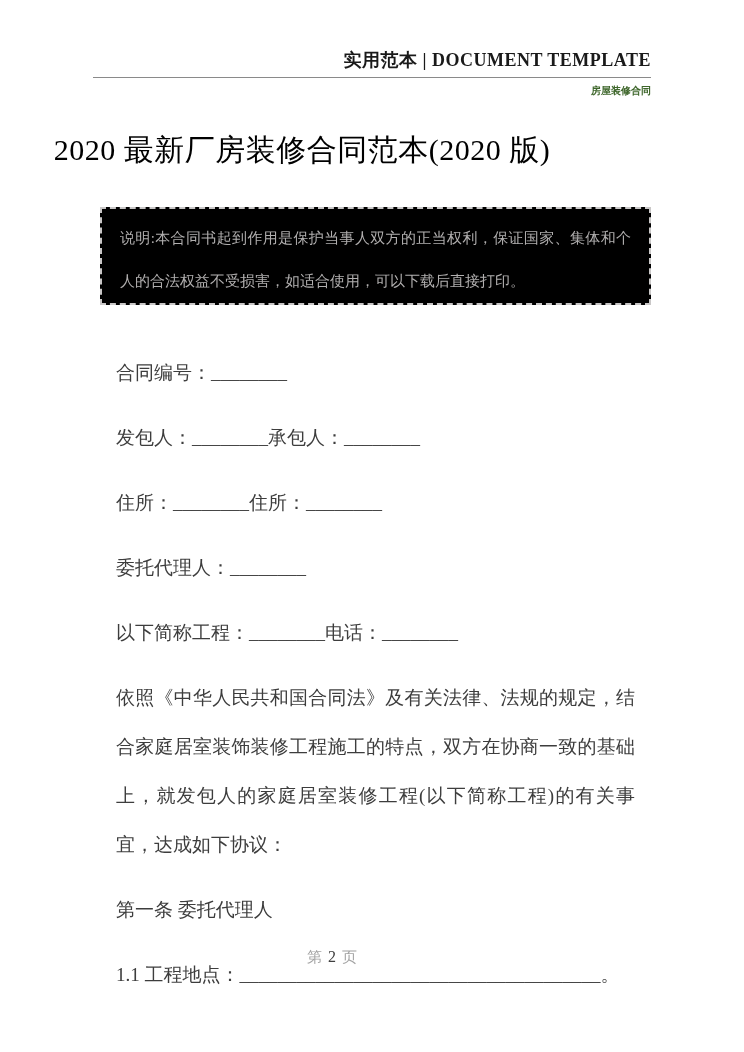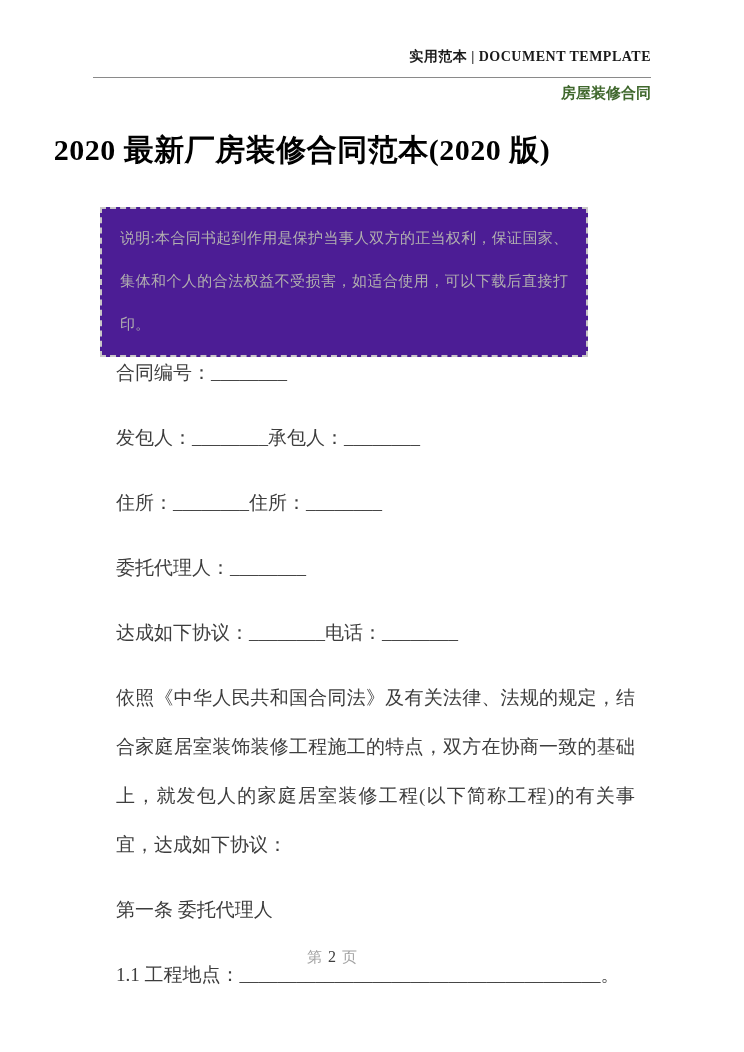--- a/index.html
+++ b/index.html
@@ -8,46 +8,46 @@
     width:744px;height:1052px;
     background:#ffffff;
     overflow:hidden;
     font-family:"Liberation Serif","DejaVu Serif",serif;
     color:#3d3d3d;
   }
   
   .brand-line{
     position:absolute;top:48px;left:100px;right:93px;
     text-align:right;
-    font-size:14px;font-weight:bold;color:#1a1a1a;
+    font-size:18px;font-weight:bold;color:#1a1a1a;
     letter-spacing:0.5px;
   }
   .header-rule{
     position:absolute;top:77px;left:93px;right:93px;
     border:none;border-top:1px solid #8a8a8a;margin:0;
   }
   .doc-category{
     position:absolute;top:84px;left:100px;right:93px;
     text-align:right;
-    font-size:15px;font-weight:bold;color:#3f672c;
+    font-size:10px;font-weight:bold;color:#3f672c;
   }
   
   .doc-title{
     position:absolute;top:130px;left:0;width:604px;
     margin:0;text-align:center;
-    font-size:30px;font-weight:700;color:#000000;
+    font-size:30px;font-weight:400;color:#000000;
     letter-spacing:0.5px;
   }
   
   .notice-box{
     position:absolute;top:207px;left:100px;
-    width:488px;box-sizing:border-box;
-    background:#4c1d95;
+    width:551px;box-sizing:border-box;
+    background:#000000;
     border:2px dashed #c9c7c7;
-    padding:8px 18px 9px 18px;
+    padding:8px 18px 0 18px;
   }
   .notice-text{
     margin:0;
     font-size:15px;line-height:43px;
     color:#b1afaf;
     text-align:justify;
   }
   
   .body-flow{
     position:absolute;top:332px;left:100px;width:551px;
@@ -82,21 +82,21 @@
 
   <div class="notice-box">
     <p class="notice-text">说明:本合同书起到作用是保护当事人双方的正当权利，保证国家、集体和个人的合法权益不受损害，如适合使用，可以下载后直接打印。</p>
   </div>
 
   <div class="body-flow">
     <p>合同编号：________</p>
     <p>发包人：________承包人：________</p>
     <p>住所：________住所：________</p>
     <p>委托代理人：________</p>
-    <p>达成如下协议：________电话：________</p>
+    <p>以下简称工程：________电话：________</p>
     <p class="contract-paragraph">依照《中华人民共和国合同法》及有关法律、法规的规定，结合家庭居室装饰装修工程施工的特点，双方在协商一致的基础上，就发包人的家庭居室装修工程(以下简称工程)的有关事宜，达成如下协议：</p>
     <p>第一条  委托代理人</p>
     <p>1.1 工程地点：______________________________________。</p>
   </div>
 
   <div class="page-footer">
     <span>第</span><span class="page-num">2</span><span>页</span>
   </div>
 
 </div>

